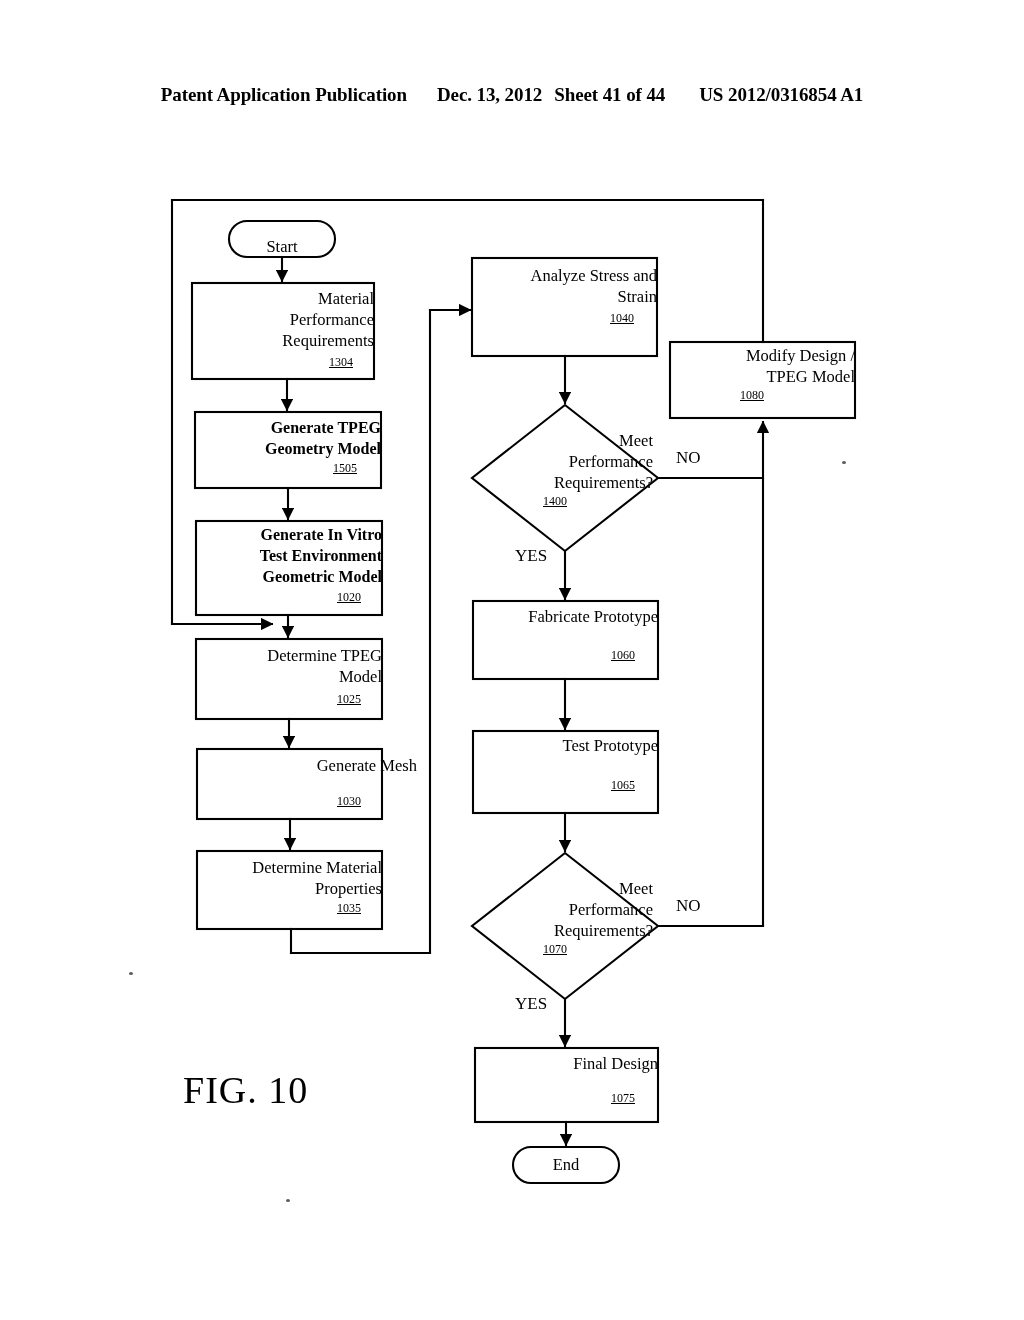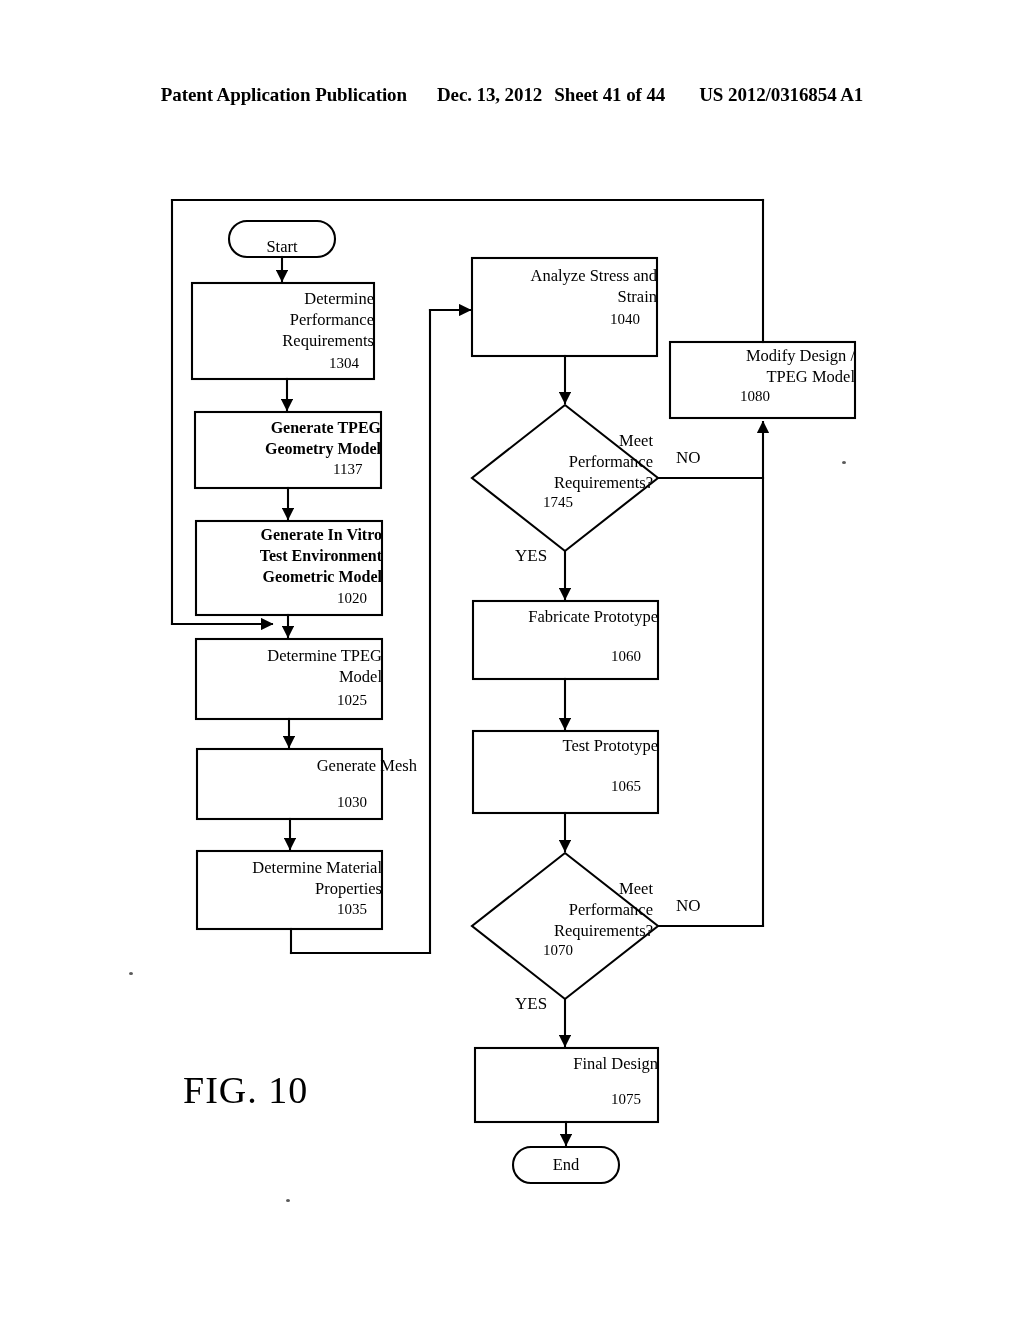--- a/index.html
+++ b/index.html
@@ -58,21 +58,22 @@
     line-height: 21px;
     color: #000;
     pointer-events: none;
   }
   .node-text .lines { display: block; }
   .node-text.bold { font-weight: bold; font-size: 16px; }
 
   .ref-num {
     position: absolute;
     font-family: "Liberation Serif", "DejaVu Serif", serif;
-    font-size: 15px;
+    font-size: 12px;
+    text-decoration: underline;
     text-underline-offset: 1px;
     color: #000;
   }
 
   .edge-label {
     position: absolute;
     font-family: "Liberation Serif", "DejaVu Serif", serif;
     font-size: 17px;
     color: #000;
   }
@@ -189,31 +190,31 @@
       <path d="M 566 1122 L 566 1145" marker-end="url(#arrow)"></path>
 
       <rect x="513" y="1147" width="106" height="36" rx="18" ry="18"></rect>
     </g>
   </svg>
 
   <div class="terminator-label" style="left:229px; top:229px; width:106px;margin-top:8px;">Start</div>
   <div class="terminator-label" style="left:513px; top:1155px; width:106px;">End</div>
 
   <div class="node-text" style="left:192px; top:288px; width:182px;">
-    <span class="lines">Determine</span>
+    <span class="lines">Material</span>
     <span class="lines">Performance</span>
     <span class="lines">Requirements</span>
   </div>
   <div class="ref-num" style="left:329px; top:355px;">1304</div>
 
   <div class="node-text bold" style="left:195px; top:417px; width:186px;">
     <span class="lines">Generate TPEG</span>
     <span class="lines">Geometry Model</span>
   </div>
-  <div class="ref-num" style="left:333px; top:461px;">1137</div>
+  <div class="ref-num" style="left:333px; top:461px;">1505</div>
 
   <div class="node-text bold" style="left:196px; top:524px; width:186px;">
     <span class="lines">Generate In Vitro</span>
     <span class="lines">Test Environment</span>
     <span class="lines">Geometric Model</span>
   </div>
   <div class="ref-num" style="left:337px; top:590px;">1020</div>
 
   <div class="node-text" style="left:196px; top:645px; width:186px;">
     <span class="lines">Determine TPEG</span>
@@ -236,21 +237,21 @@
     <span class="lines">Analyze Stress  and</span>
     <span class="lines">Strain</span>
   </div>
   <div class="ref-num" style="left:610px; top:311px;">1040</div>
 
   <div class="node-text" style="left:477px; top:430px; width:176px;">
     <span class="lines">Meet</span>
     <span class="lines">Performance</span>
     <span class="lines">Requirements?</span>
   </div>
-  <div class="ref-num" style="left:543px; top:494px;">1745</div>
+  <div class="ref-num" style="left:543px; top:494px;">1400</div>
 
   <div class="edge-label" style="left:676px; top:448px;">NO</div>
   <div class="edge-label" style="left:515px; top:546px;">YES</div>
 
   <div class="node-text" style="left:473px; top:606px; width:185px;">
     <span class="lines">Fabricate Prototype</span>
   </div>
   <div class="ref-num" style="left:611px; top:648px;">1060</div>
 
   <div class="node-text" style="left:473px; top:735px; width:185px;">

